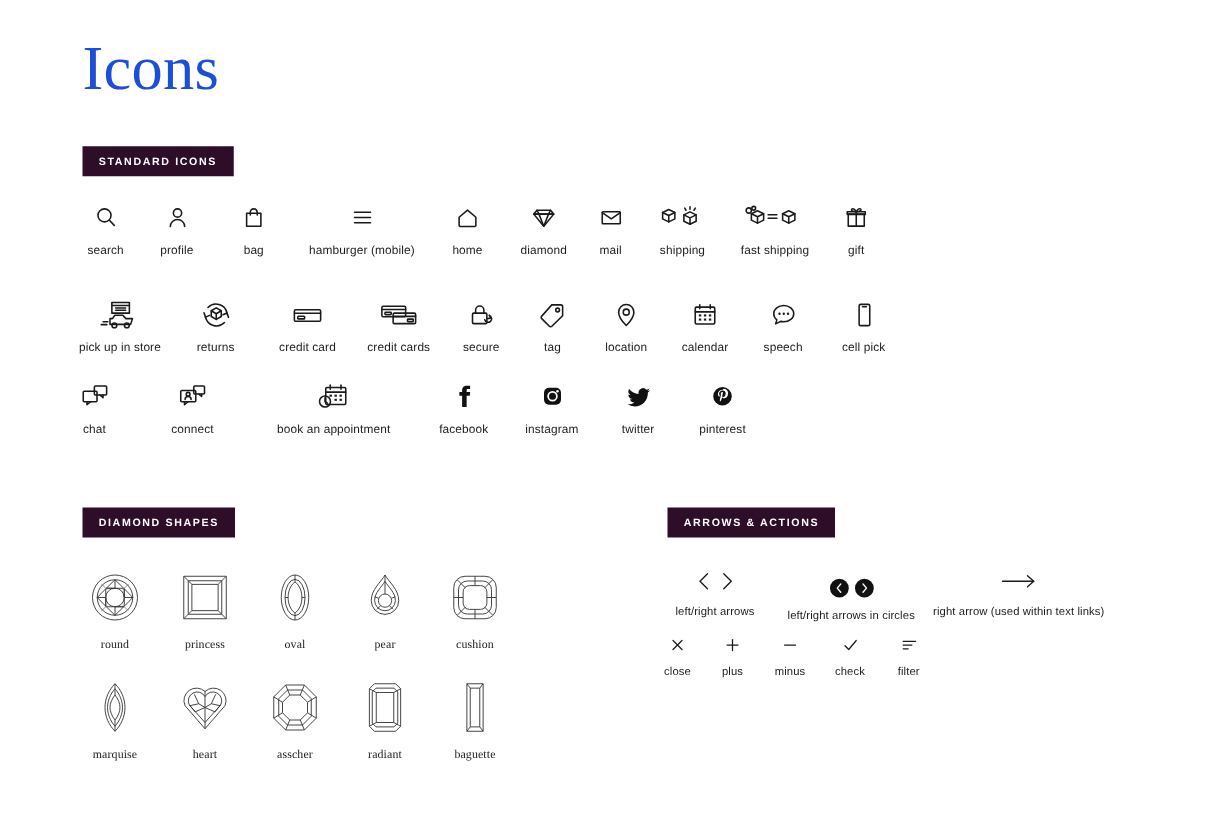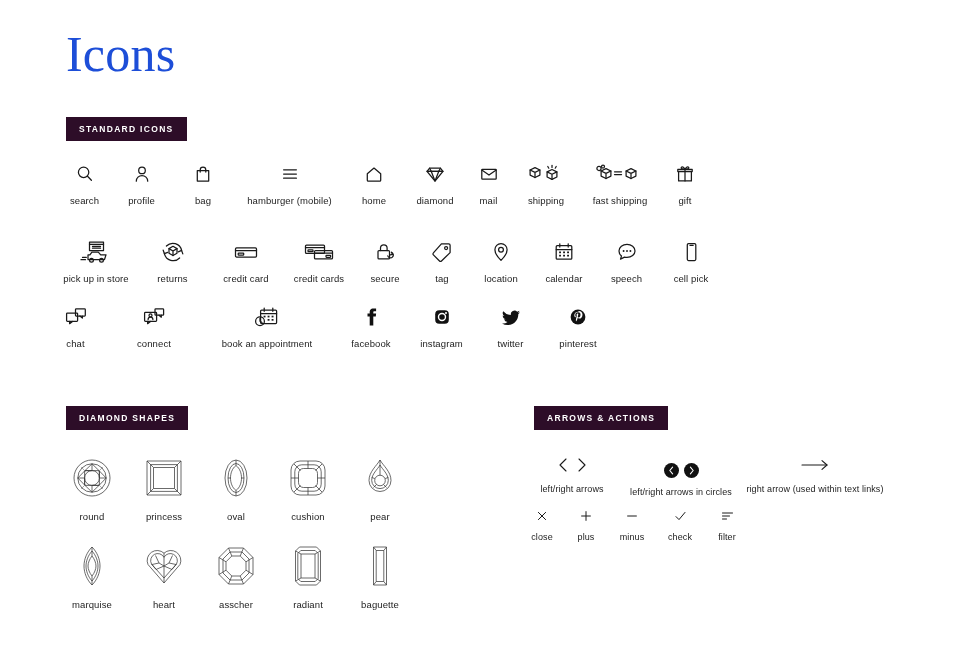--- a/index.html
+++ b/index.html
@@ -80,21 +80,21 @@
   #row-std-1 { left: 56px; top: 160px; }
   #row-std-2 { left: 56px; top: 238px; }
   #row-std-3 { left: 40px; top: 303px; }
 
   #row-std-1 .cell { width: 0; align-items: center; }
 
   
   #row-dia-1 { left: 56px; top: 455px; }
   #row-dia-2 { left: 56px; top: 543px; }
   .dia .glyph { height: 46px; }
-  .dia .cap { margin-top: 10px; font-size: 9.5px; }
+  .dia .cap { margin-top: 10px; font-size: 9.5px; font-family: Liberation Serif, serif; }
 
   
   #row-arr-1 { left: 528px; top: 450px; }
   #row-arr-2 { left: 520px; top: 508px; }
   .arr .glyph { height: 22px; }
   .arr .cap { margin-top: 8px; font-size: 9px; }
 
   .circle-btns {
     display: flex;
     gap: 5px;
@@ -553,54 +553,54 @@
               <line x1="26.5" y1="21" x2="29" y2="21"></line>
             </g>
         </svg>
       </div>
       <div class="cap">oval</div>
     </div>
 
     <div class="cell" style="width:72px">
       <div class="glyph">
         <svg width="42" height="42" viewBox="0 0 42 42">
+          <path class="thin" d="M21 3c3 5.5 11 11.5 11 20.5A11 11 0 0 1 10 23.5C10 14.5 18 8.5 21 3z"></path>
+          <path class="thin" d="M21 8c2.5 4.5 8.3 9 8.3 15.3A8.3 8.3 0 0 1 12.7 23.3C12.7 17 18.5 12.5 21 8z"></path>
+          <circle class="thin" cx="21" cy="23.5" r="5.3"></circle>
+          <g class="thin">
+              <line x1="21" y1="3" x2="21" y2="18.3"></line>
+              <line x1="15.8" y1="21.5" x2="12.7" y2="20.5"></line>
+              <line x1="26.2" y1="21.5" x2="29.3" y2="20.5"></line>
+            <line x1="17.5" y1="27.5" x2="14.5" y2="30.5"></line>
+              <line x1="24.5" y1="27.5" x2="27.5" y2="30.5"></line>
+            </g>
+        </svg>
+      </div>
+      <div class="cap">pear</div>
+    </div>
+
+    <div class="cell" style="width:72px">
+      <div class="glyph">
+        <svg width="42" height="42" viewBox="0 0 42 42">
           <rect class="thin" x="4" y="4" width="34" height="34" rx="9"></rect>
           <rect class="thin" x="7.8" y="7.8" width="26.4" height="26.4" rx="7"></rect>
           <rect class="thin" x="11.5" y="11.5" width="19" height="19" rx="5"></rect>
           <g class="thin">
               <line x1="7" y1="7" x2="13.5" y2="13.5"></line>
               <line x1="35" y1="7" x2="28.5" y2="13.5"></line>
             <line x1="35" y1="35" x2="28.5" y2="28.5"></line>
               <line x1="7" y1="35" x2="13.5" y2="28.5"></line>
             <line x1="21" y1="4" x2="21" y2="11.5"></line>
               <line x1="21" y1="38" x2="21" y2="30.5"></line>
             <line x1="4" y1="21" x2="11.5" y2="21"></line>
               <line x1="38" y1="21" x2="30.5" y2="21"></line>
             </g>
         </svg>
       </div>
       <div class="cap">cushion</div>
-    </div>
-
-    <div class="cell" style="width:72px">
-      <div class="glyph">
-        <svg width="42" height="42" viewBox="0 0 42 42">
-          <path class="thin" d="M21 3c3 5.5 11 11.5 11 20.5A11 11 0 0 1 10 23.5C10 14.5 18 8.5 21 3z"></path>
-          <path class="thin" d="M21 8c2.5 4.5 8.3 9 8.3 15.3A8.3 8.3 0 0 1 12.7 23.3C12.7 17 18.5 12.5 21 8z"></path>
-          <circle class="thin" cx="21" cy="23.5" r="5.3"></circle>
-          <g class="thin">
-              <line x1="21" y1="3" x2="21" y2="18.3"></line>
-              <line x1="15.8" y1="21.5" x2="12.7" y2="20.5"></line>
-              <line x1="26.2" y1="21.5" x2="29.3" y2="20.5"></line>
-            <line x1="17.5" y1="27.5" x2="14.5" y2="30.5"></line>
-              <line x1="24.5" y1="27.5" x2="27.5" y2="30.5"></line>
-            </g>
-        </svg>
-      </div>
-      <div class="cap">pear</div>
     </div>
   </div>
 
   <div class="row dia" id="row-dia-2">
 
     <div class="cell" style="width:72px">
       <div class="glyph">
         <svg width="42" height="42" viewBox="0 0 42 42">
           <path class="thin" d="M21 2c5 5 8 12 8 19s-3 14-8 19c-5-5-8-12-8-19s3-14 8-19z"></path>
           <path class="thin" d="M21 6c3.8 4.2 6 10 6 15s-2.2 10.8-6 15c-3.8-4.2-6-10-6-15s2.2-10.8 6-15z"></path>

